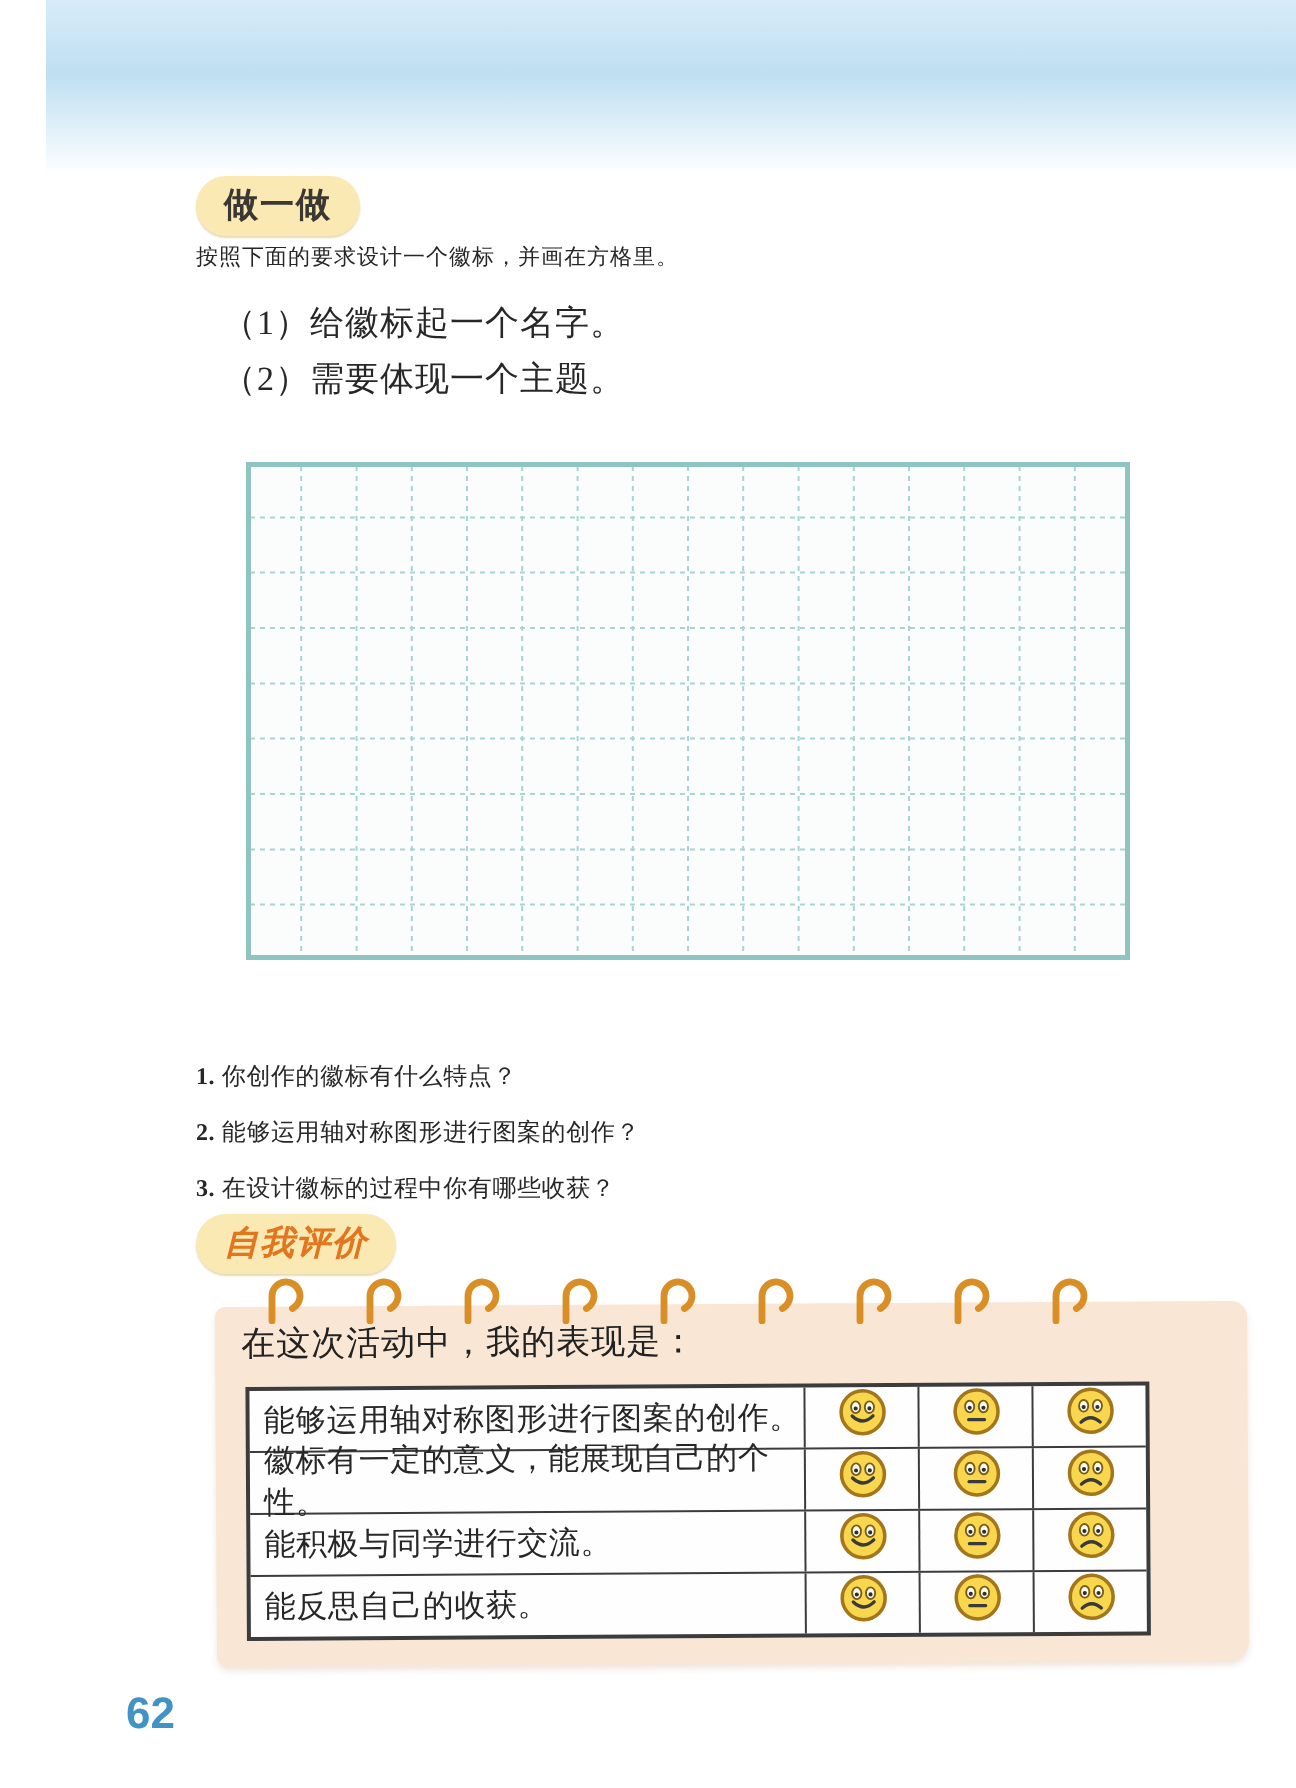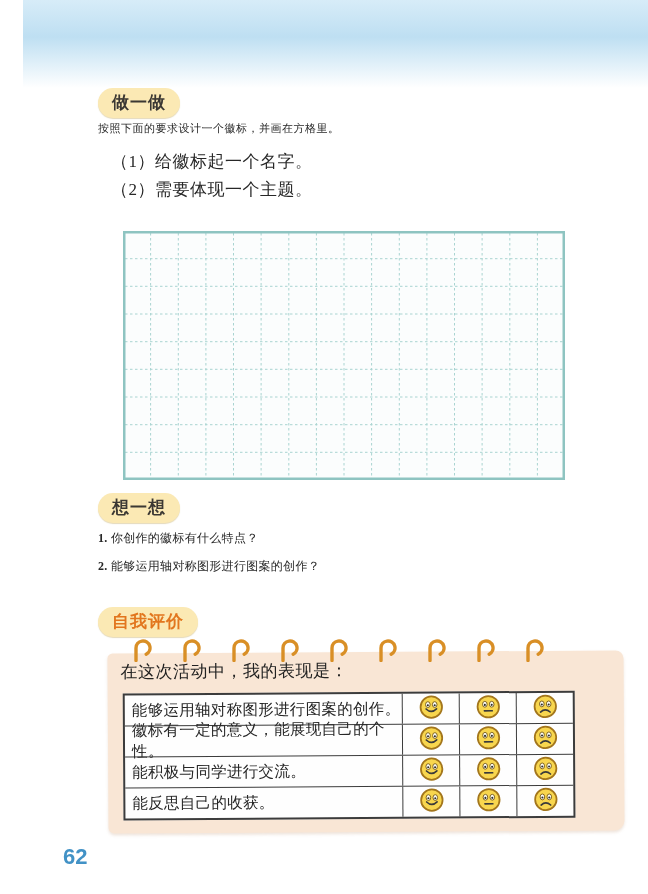--- a/index.html
+++ b/index.html
@@ -14,21 +14,21 @@
         font-family:"Liberation Serif","DejaVu Serif",serif;color:var(--body-text);margin-left:23px;}
   .sky{position:absolute;left:0;top:0;width:648px;height:88px;
        background:linear-gradient(180deg,var(--header-gradient-top) 0%,var(--header-gradient-mid) 42%,#ffffff 100%);}
   .badge{position:absolute;background:var(--badge-bg);border-radius:15px;
          padding:3px 14px 4px 14px;font-size:17px;font-weight:bold;letter-spacing:1px;
          box-shadow:0 1px 1px rgba(180,150,60,.35);}
   .badge-dark{color:var(--badge-text-dark);}
   .badge-orange{color:var(--badge-text-orange);}
   .pos-badge1{left:75px;top:88px;}
   .pos-badge2{left:75px;top:493px;}
-  .pos-badge3{left:75px;top:607px;}
+  .pos-badge3{left:75px;top:607px;font-style:italic;}
   .intro{position:absolute;left:75px;top:121px;font-size:11px;letter-spacing:.5px;}
   .do-items{position:absolute;left:88px;top:148px;}
   .req-item{font-size:17px;line-height:28px;letter-spacing:.5px;}
   .grid-box{position:absolute;left:100px;top:231px;width:442px;height:249px;background:#fbfdfd;}
   .questions{position:absolute;left:75px;top:524px;}
   .question{font-size:12px;line-height:28px;letter-spacing:.3px;}
   .qnum{font-weight:bold;}
   .notepad{position:absolute;left:85px;top:652px;width:516px;height:180px;
            background:var(--notepad-bg);border-radius:5px 8px 10px 6px;
            transform:rotate(-0.35deg);box-shadow:0 2px 3px rgba(190,150,120,.25);}
@@ -78,24 +78,24 @@
         <line x1="2" y1="55.3" x2="440" y2="55.3" stroke="#a9d4d1" stroke-width="1" stroke-dasharray="2.5 2.5"></line>
         <line x1="2" y1="83" x2="440" y2="83" stroke="#a9d4d1" stroke-width="1" stroke-dasharray="2.5 2.5"></line>
         <line x1="2" y1="110.7" x2="440" y2="110.7" stroke="#a9d4d1" stroke-width="1" stroke-dasharray="2.5 2.5"></line>
         <line x1="2" y1="138.3" x2="440" y2="138.3" stroke="#a9d4d1" stroke-width="1" stroke-dasharray="2.5 2.5"></line>
         <line x1="2" y1="166" x2="440" y2="166" stroke="#a9d4d1" stroke-width="1" stroke-dasharray="2.5 2.5"></line>
         <line x1="2" y1="193.7" x2="440" y2="193.7" stroke="#a9d4d1" stroke-width="1" stroke-dasharray="2.5 2.5"></line>
         <line x1="2" y1="221.3" x2="440" y2="221.3" stroke="#a9d4d1" stroke-width="1" stroke-dasharray="2.5 2.5"></line>
         <rect x="1.25" y="1.25" width="439.5" height="246.5" fill="none" stroke="#8ec4c1" stroke-width="2.5"></rect>
       </svg></div>
 
-  <div class="badge badge-dark pos-badge2">想一想</div>
   <div id="questions" class="questions">
       <div class="question"><span class="qnum">1.</span><span> 你创作的徽标有什么特点？</span></div>
       <div class="question"><span class="qnum">2.</span><span> 能够运用轴对称图形进行图案的创作？</span></div>
+      <div class="question"><span class="qnum">3.</span><span> 在设计徽标的过程中你有哪些收获？</span></div>
     </div>
 
   <div class="badge badge-orange pos-badge3">自我评价</div>
 
   <div class="notepad">
     <div class="caption">在这次活动中，我的表现是：</div>
     <div id="eval-table" class="eval-table">
         <div class="eval-row">
           <div class="row-label">能够运用轴对称图形进行图案的创作。</div>
           <div class="face-cell">

